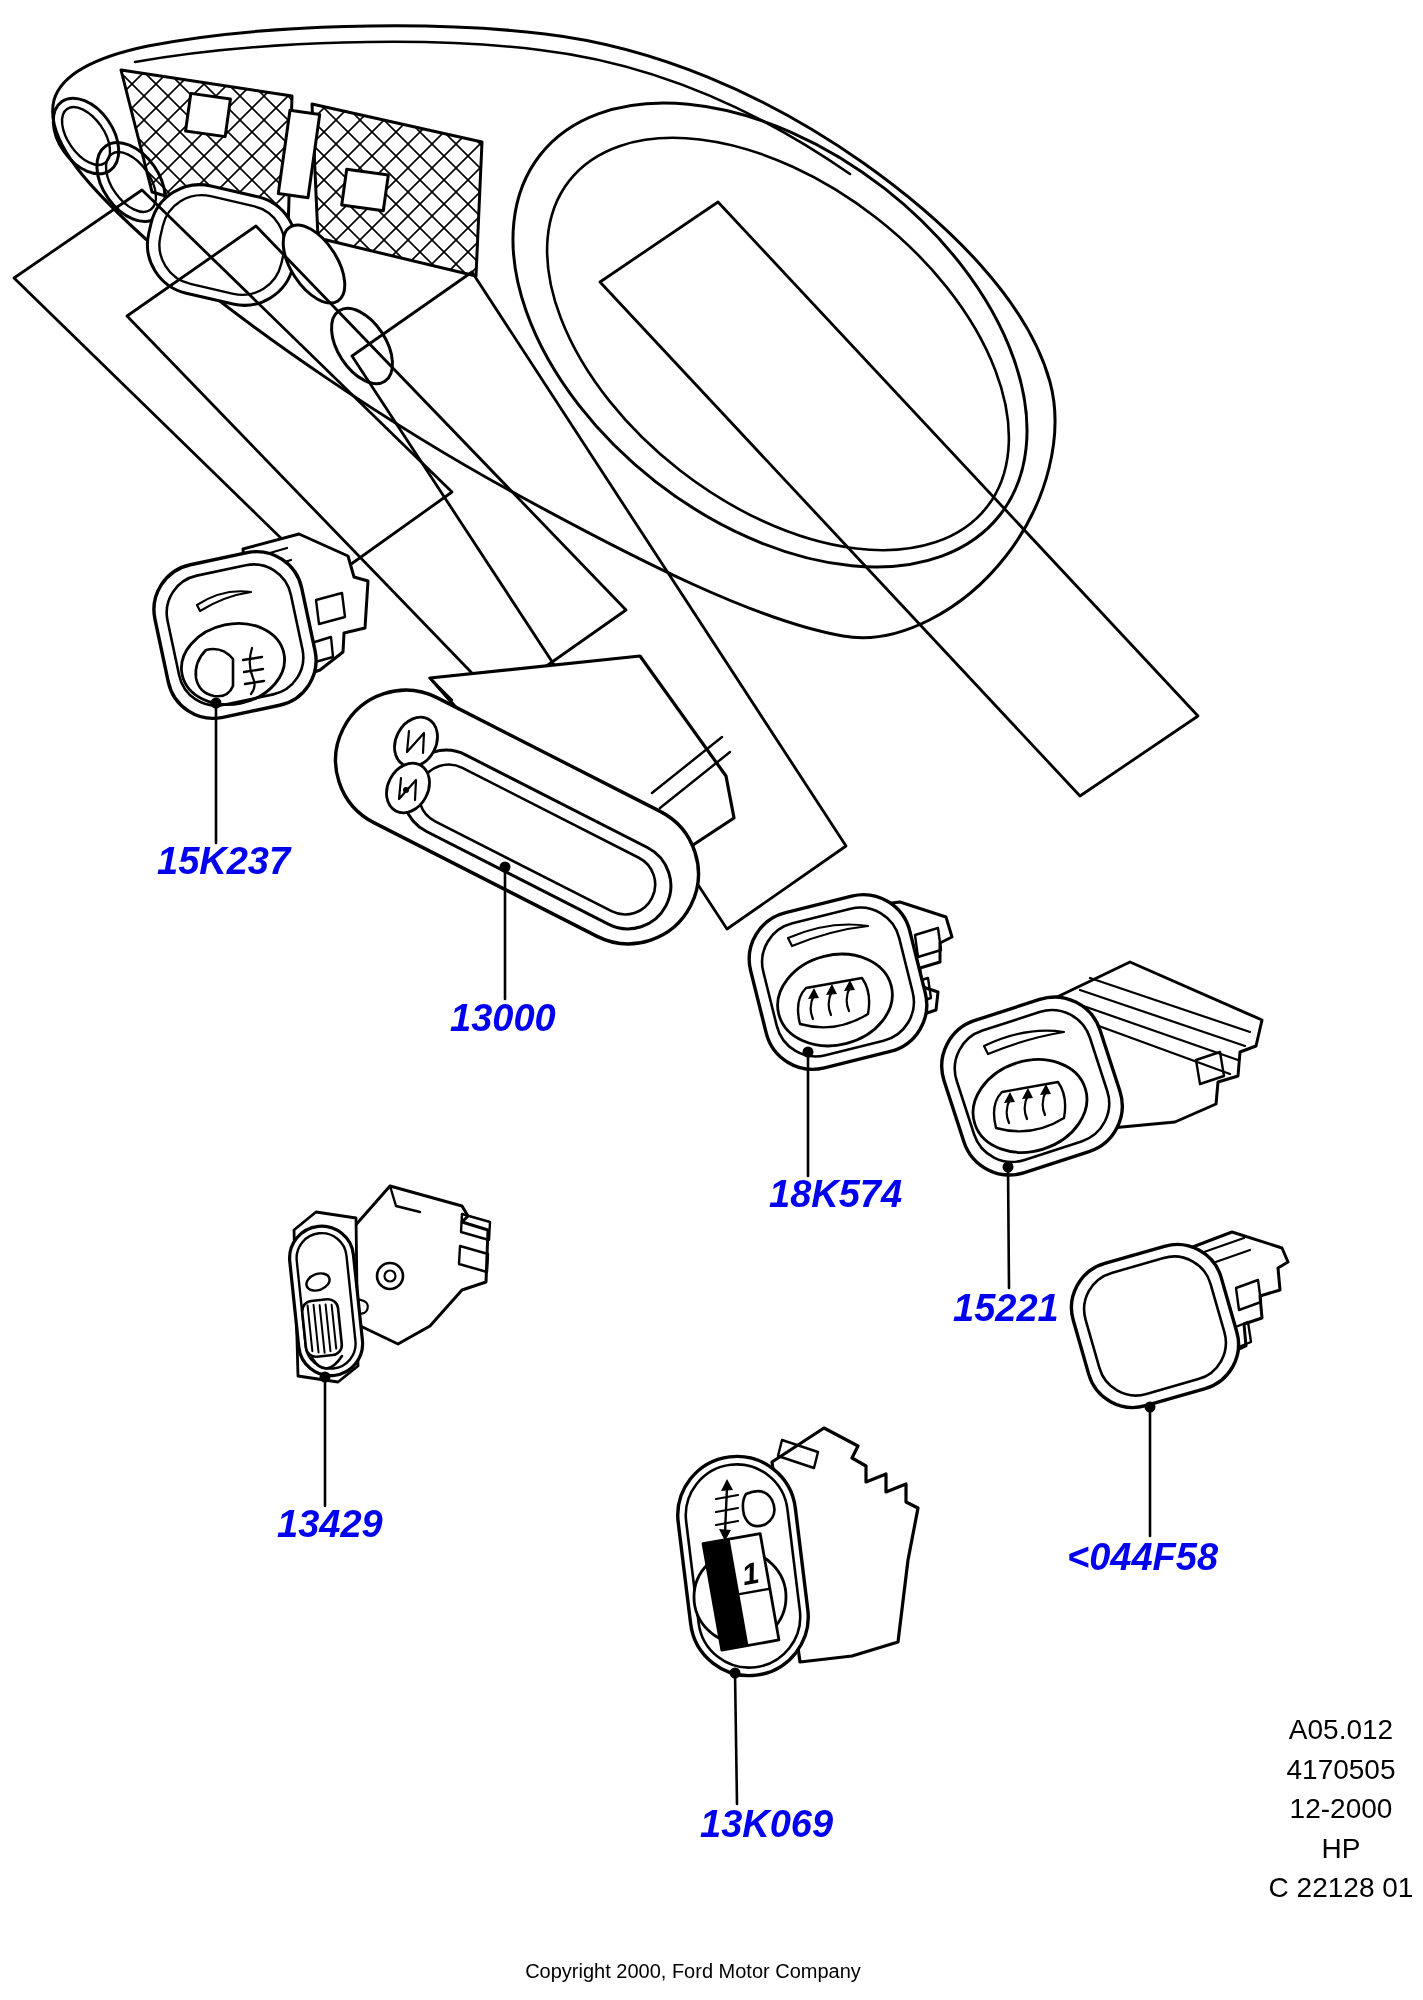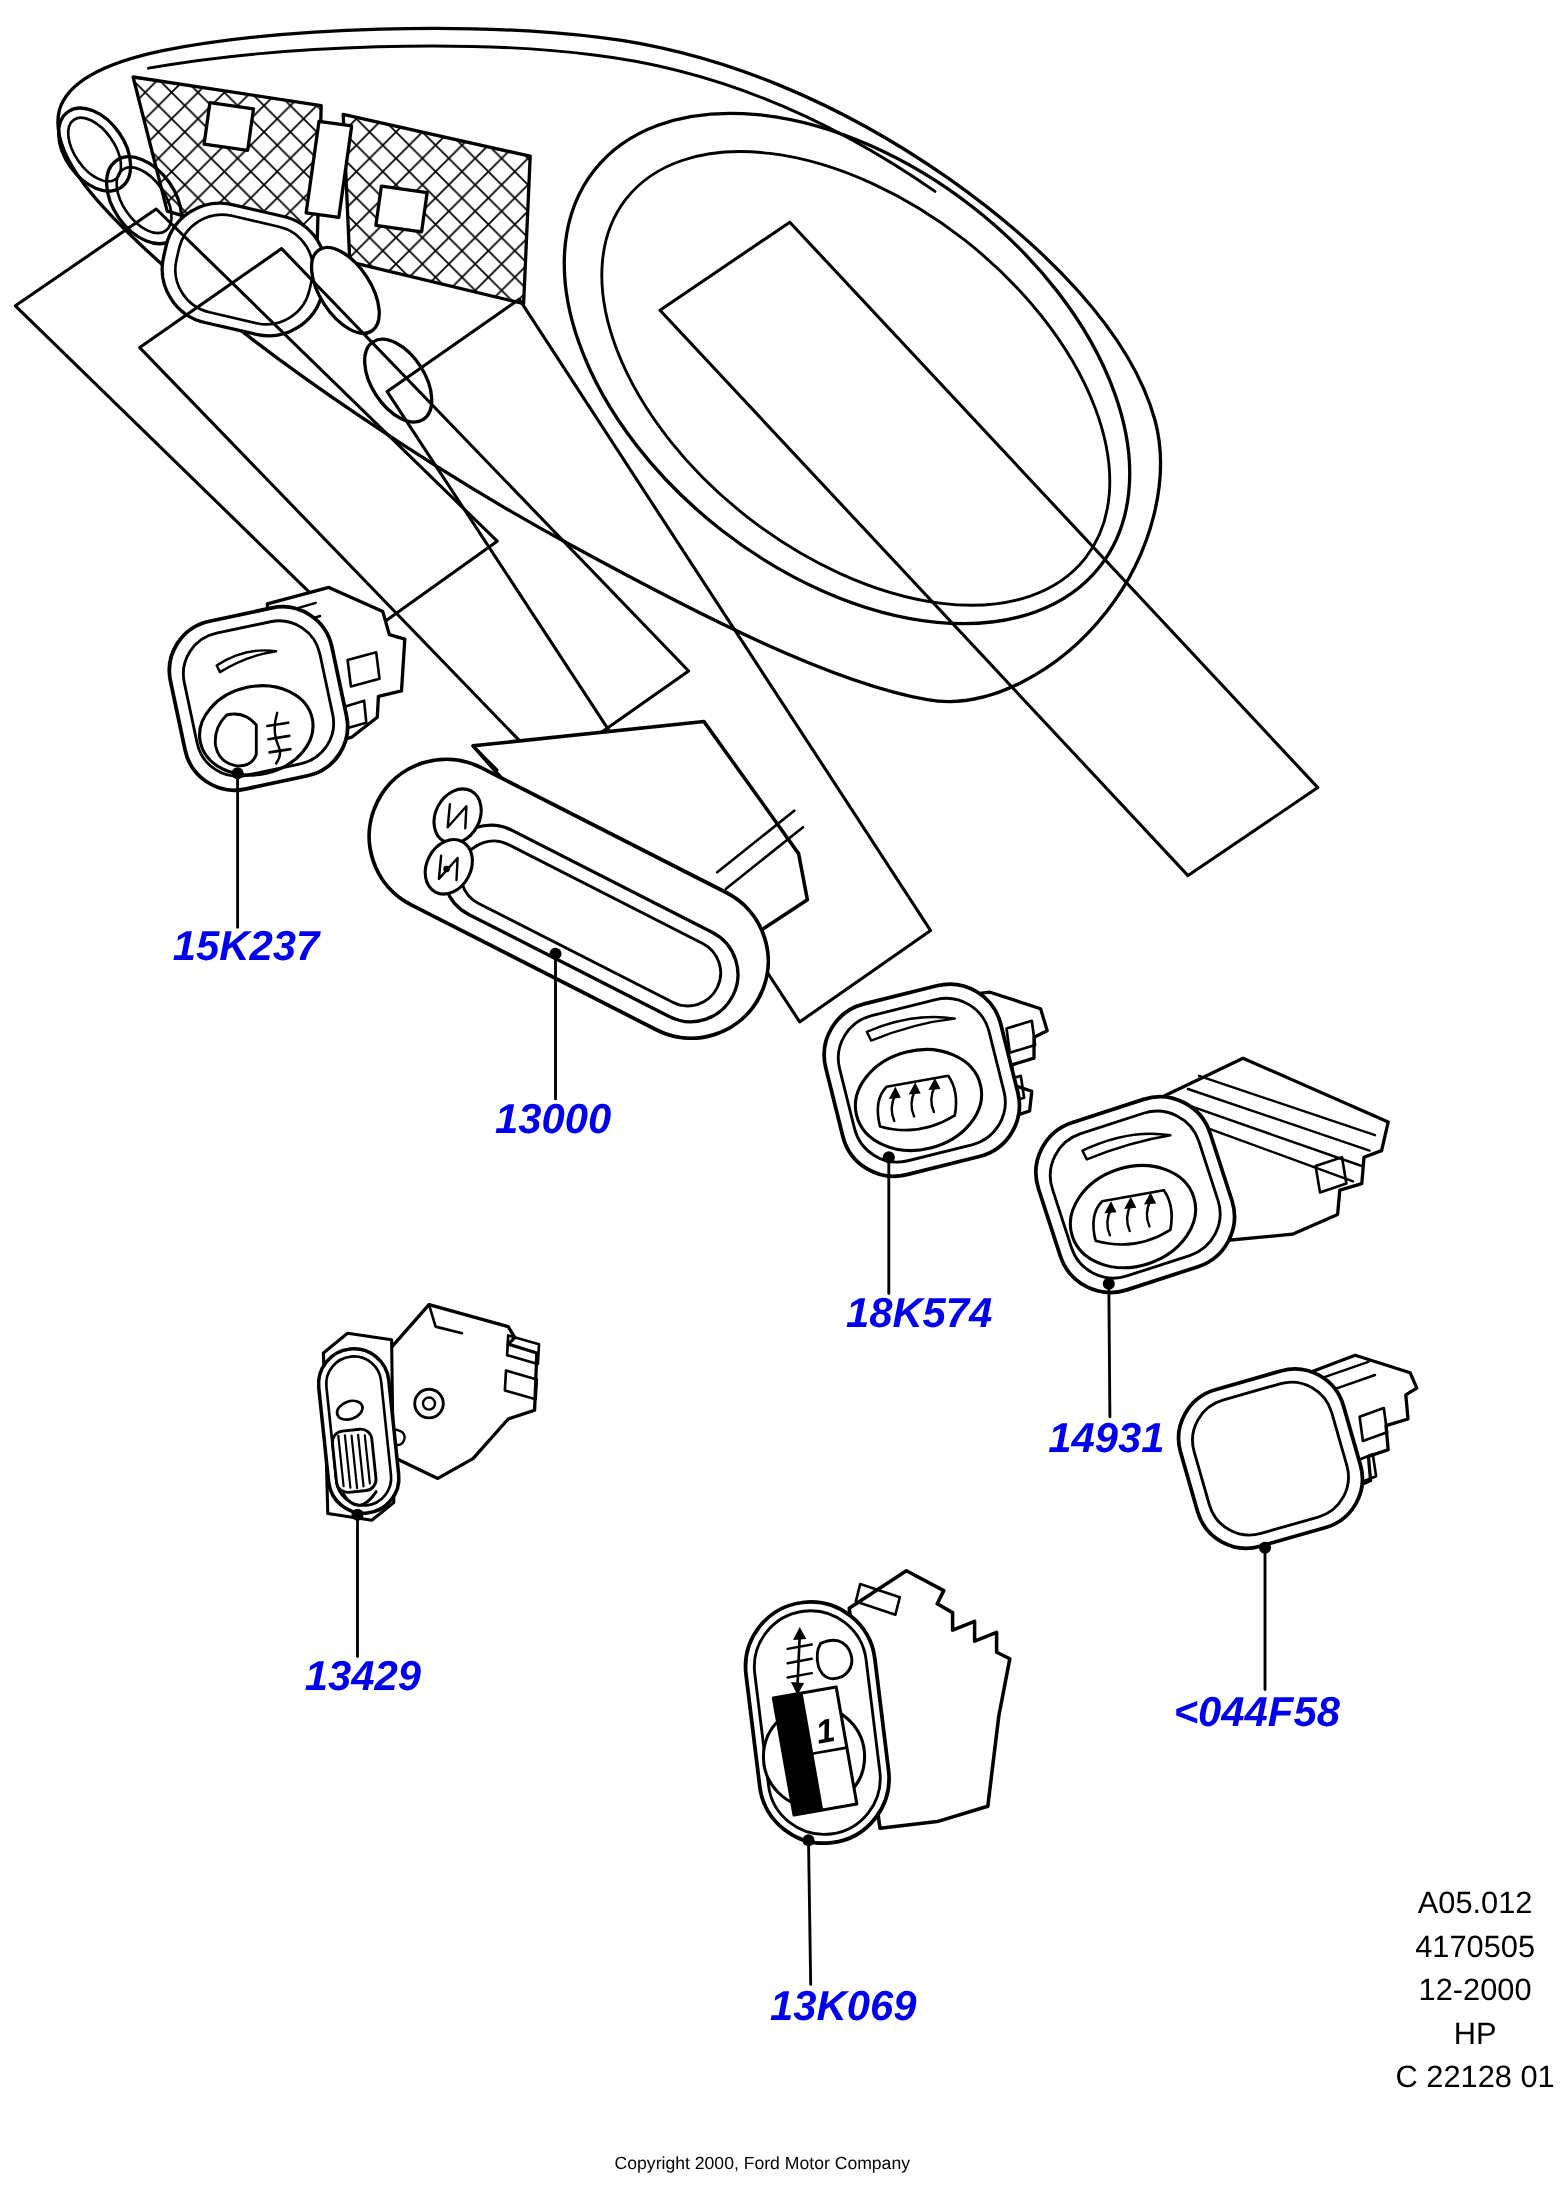--- a/index.html
+++ b/index.html
@@ -4,21 +4,21 @@
 <style>
   html,body{margin:0;padding:0;background:#ffffff;}
   .canvas{position:relative;width:1423px;height:2000px;background:#fff;overflow:hidden;
           font-family:"Liberation Sans",sans-serif;}
   .art{position:absolute;left:0;top:0;width:1423px;height:2000px;}
   .part-label{position:absolute;color:var(--label-blue,#0000ee);font-weight:bold;
               font-size:38px;line-height:1;white-space:nowrap;cursor:pointer;font-style:italic;}
   .plate{position:absolute;left:1256px;top:1710px;width:170px;text-align:center;
          color:#000;font-size:28px;line-height:39.6px;}
   .copyright{position:absolute;left:433px;top:1958px;width:520px;text-align:center;
-             color:#000;font-size:16px;line-height:1.3;}
+             color:#000;font-size:20px;line-height:1.3;}
   svg *{vector-effect:none;}
 </style>
 </head>
 <body>
 
 <div class="canvas">
 
 <svg class="art" viewBox="0 0 1423 2000" fill="none" stroke="#000" stroke-width="3" stroke-linecap="round" stroke-linejoin="round">
   <defs>
     <pattern id="xh" width="24" height="24" patternUnits="userSpaceOnUse">
@@ -196,21 +196,21 @@
     <path d="M1150,1406 L1150,1536"></path>
         <circle cx="1150" cy="1407" r="5.5" fill="#000" stroke="none"></circle>
     <path d="M735,1672 L737,1804"></path> 
         <circle cx="735" cy="1673" r="5.5" fill="#000" stroke="none"></circle>
   </g>
 </svg>
 
 <div class="part-label" style="left:157px;top:842px">15K237</div>
 <div class="part-label" style="left:450px;top:999px">13000</div>
 <div class="part-label" style="left:769px;top:1175px">18K574</div>
-<div class="part-label" style="left:953px;top:1289px">14931</div>
+<div class="part-label" style="left:953px;top:1289px">15221</div>
 <div class="part-label" style="left:277px;top:1505px">13429</div>
 <div class="part-label" style="left:1067px;top:1538px">&lt;044F58</div>
 <div class="part-label" style="left:700px;top:1805px">13K069</div>
 
 <div class="plate">
   <div>A05.012</div>
   <div>4170505</div>
   <div>12-2000</div>
   <div>HP</div>
   <div>C 22128 01</div>

